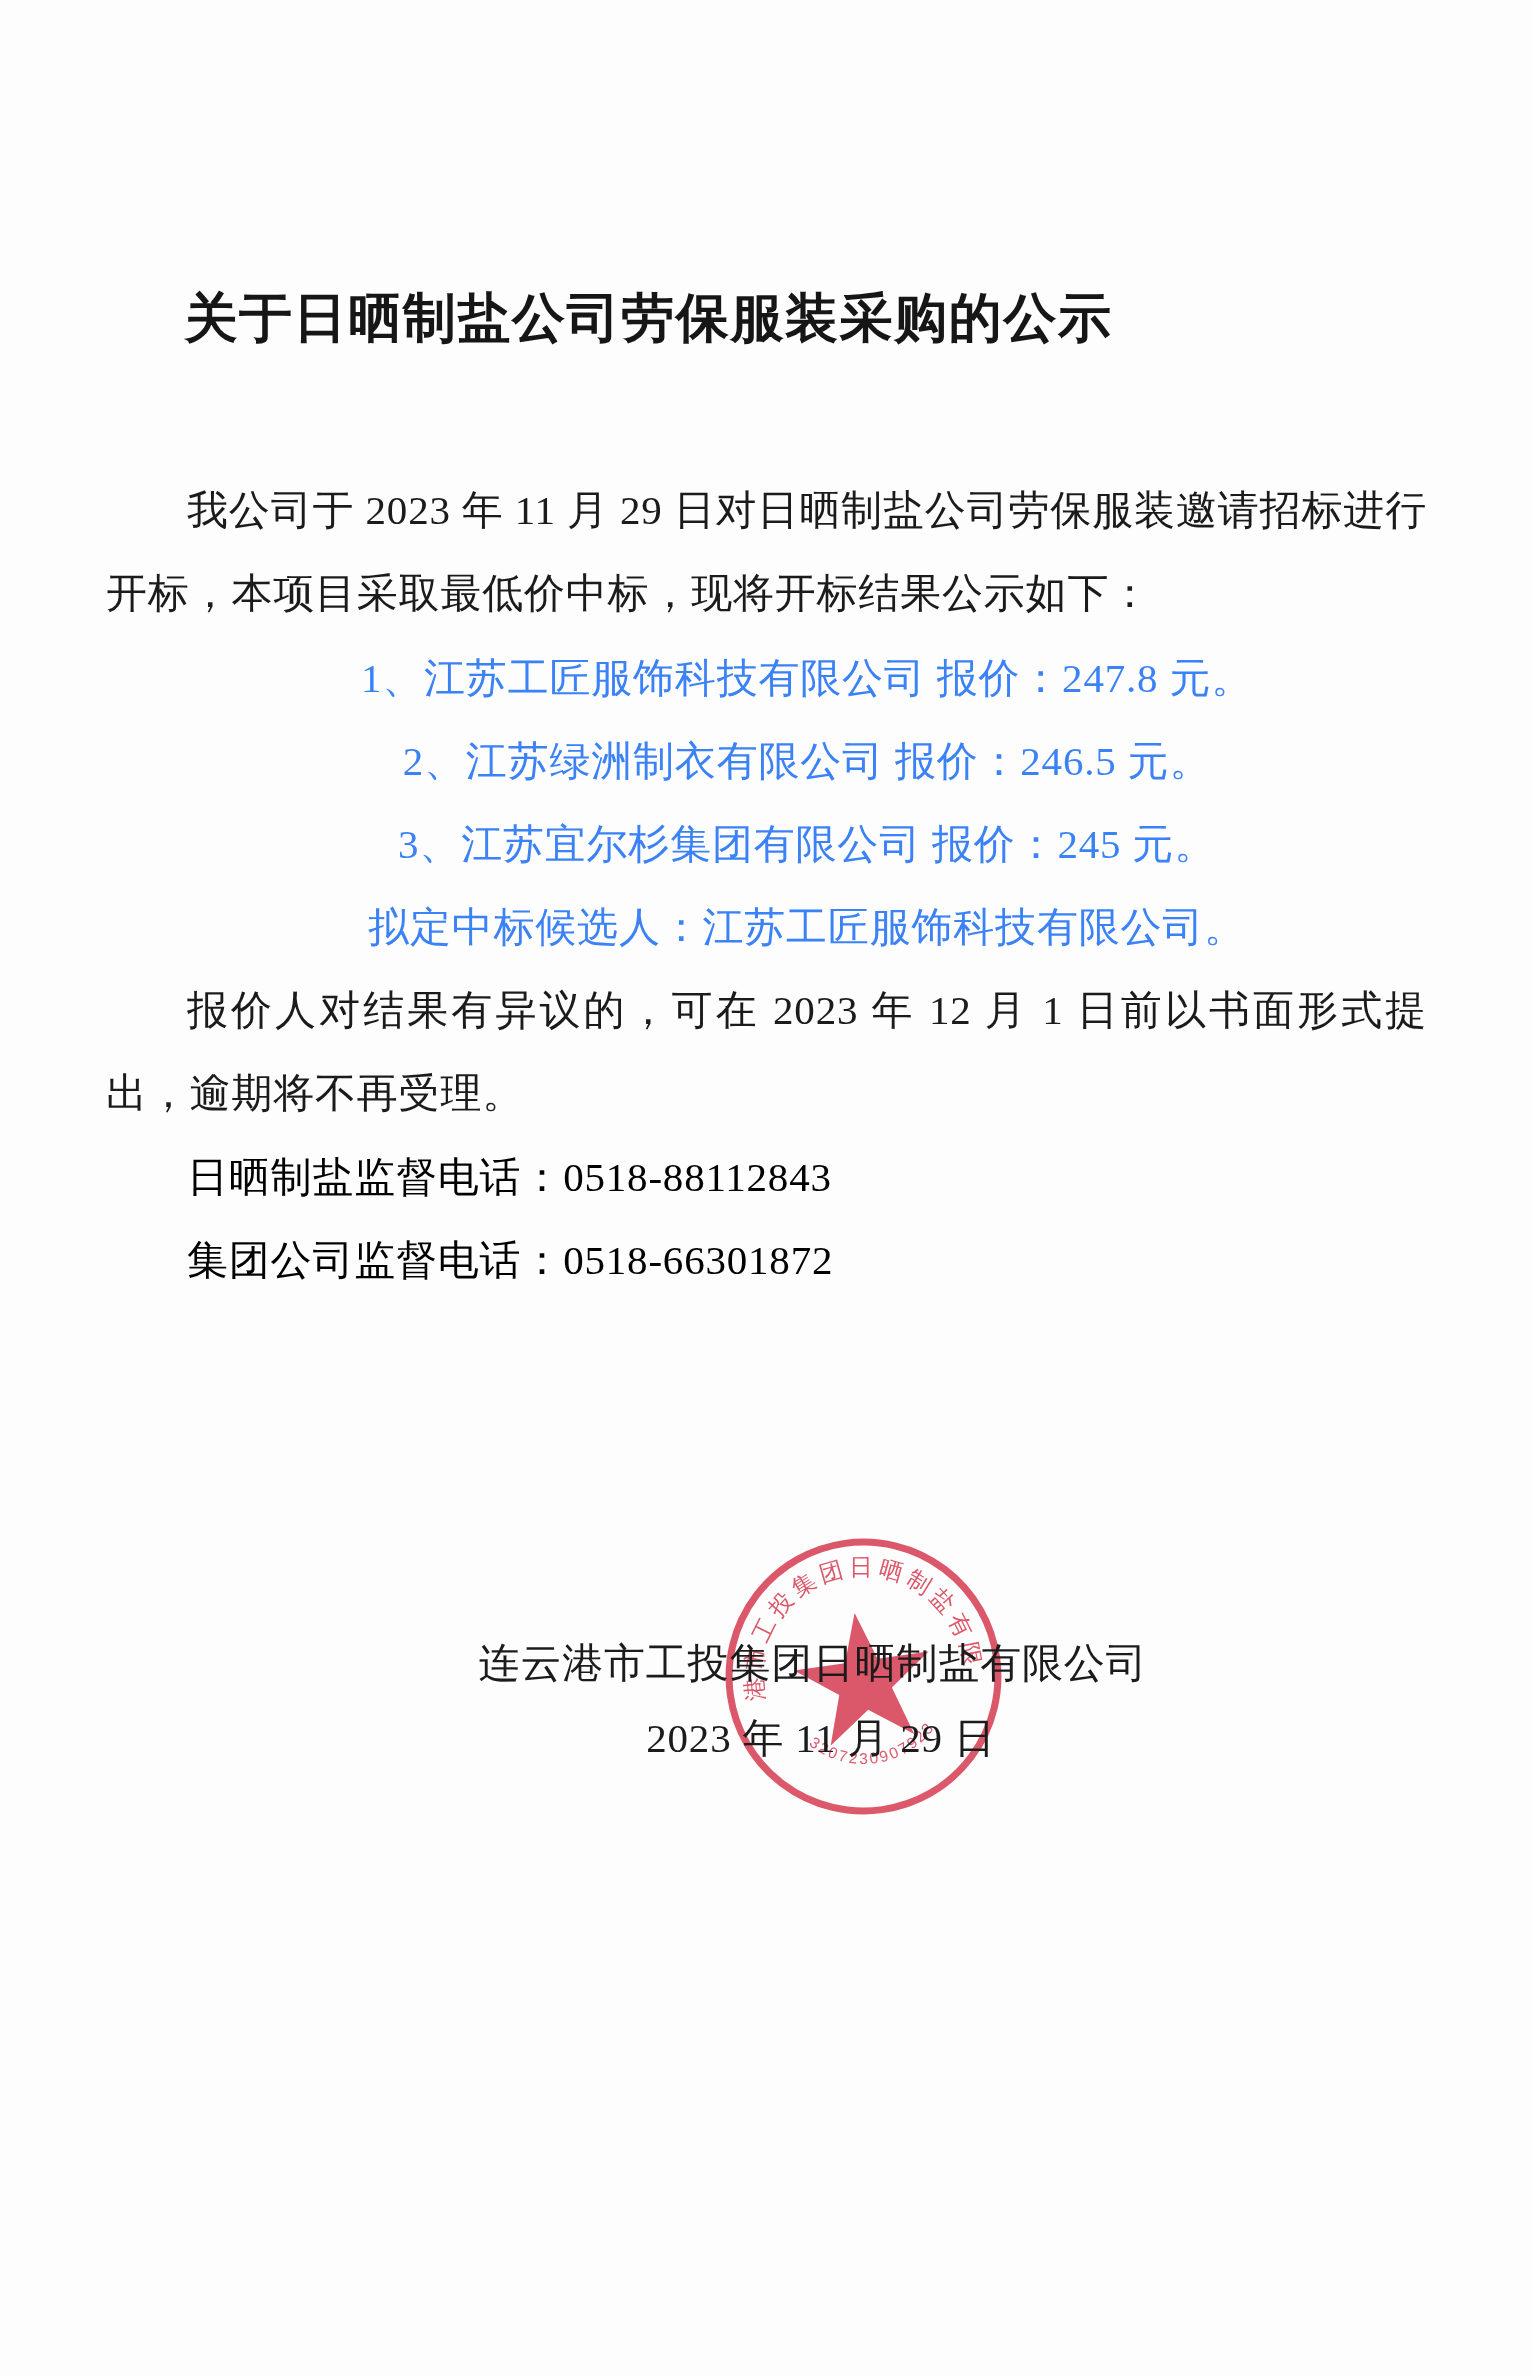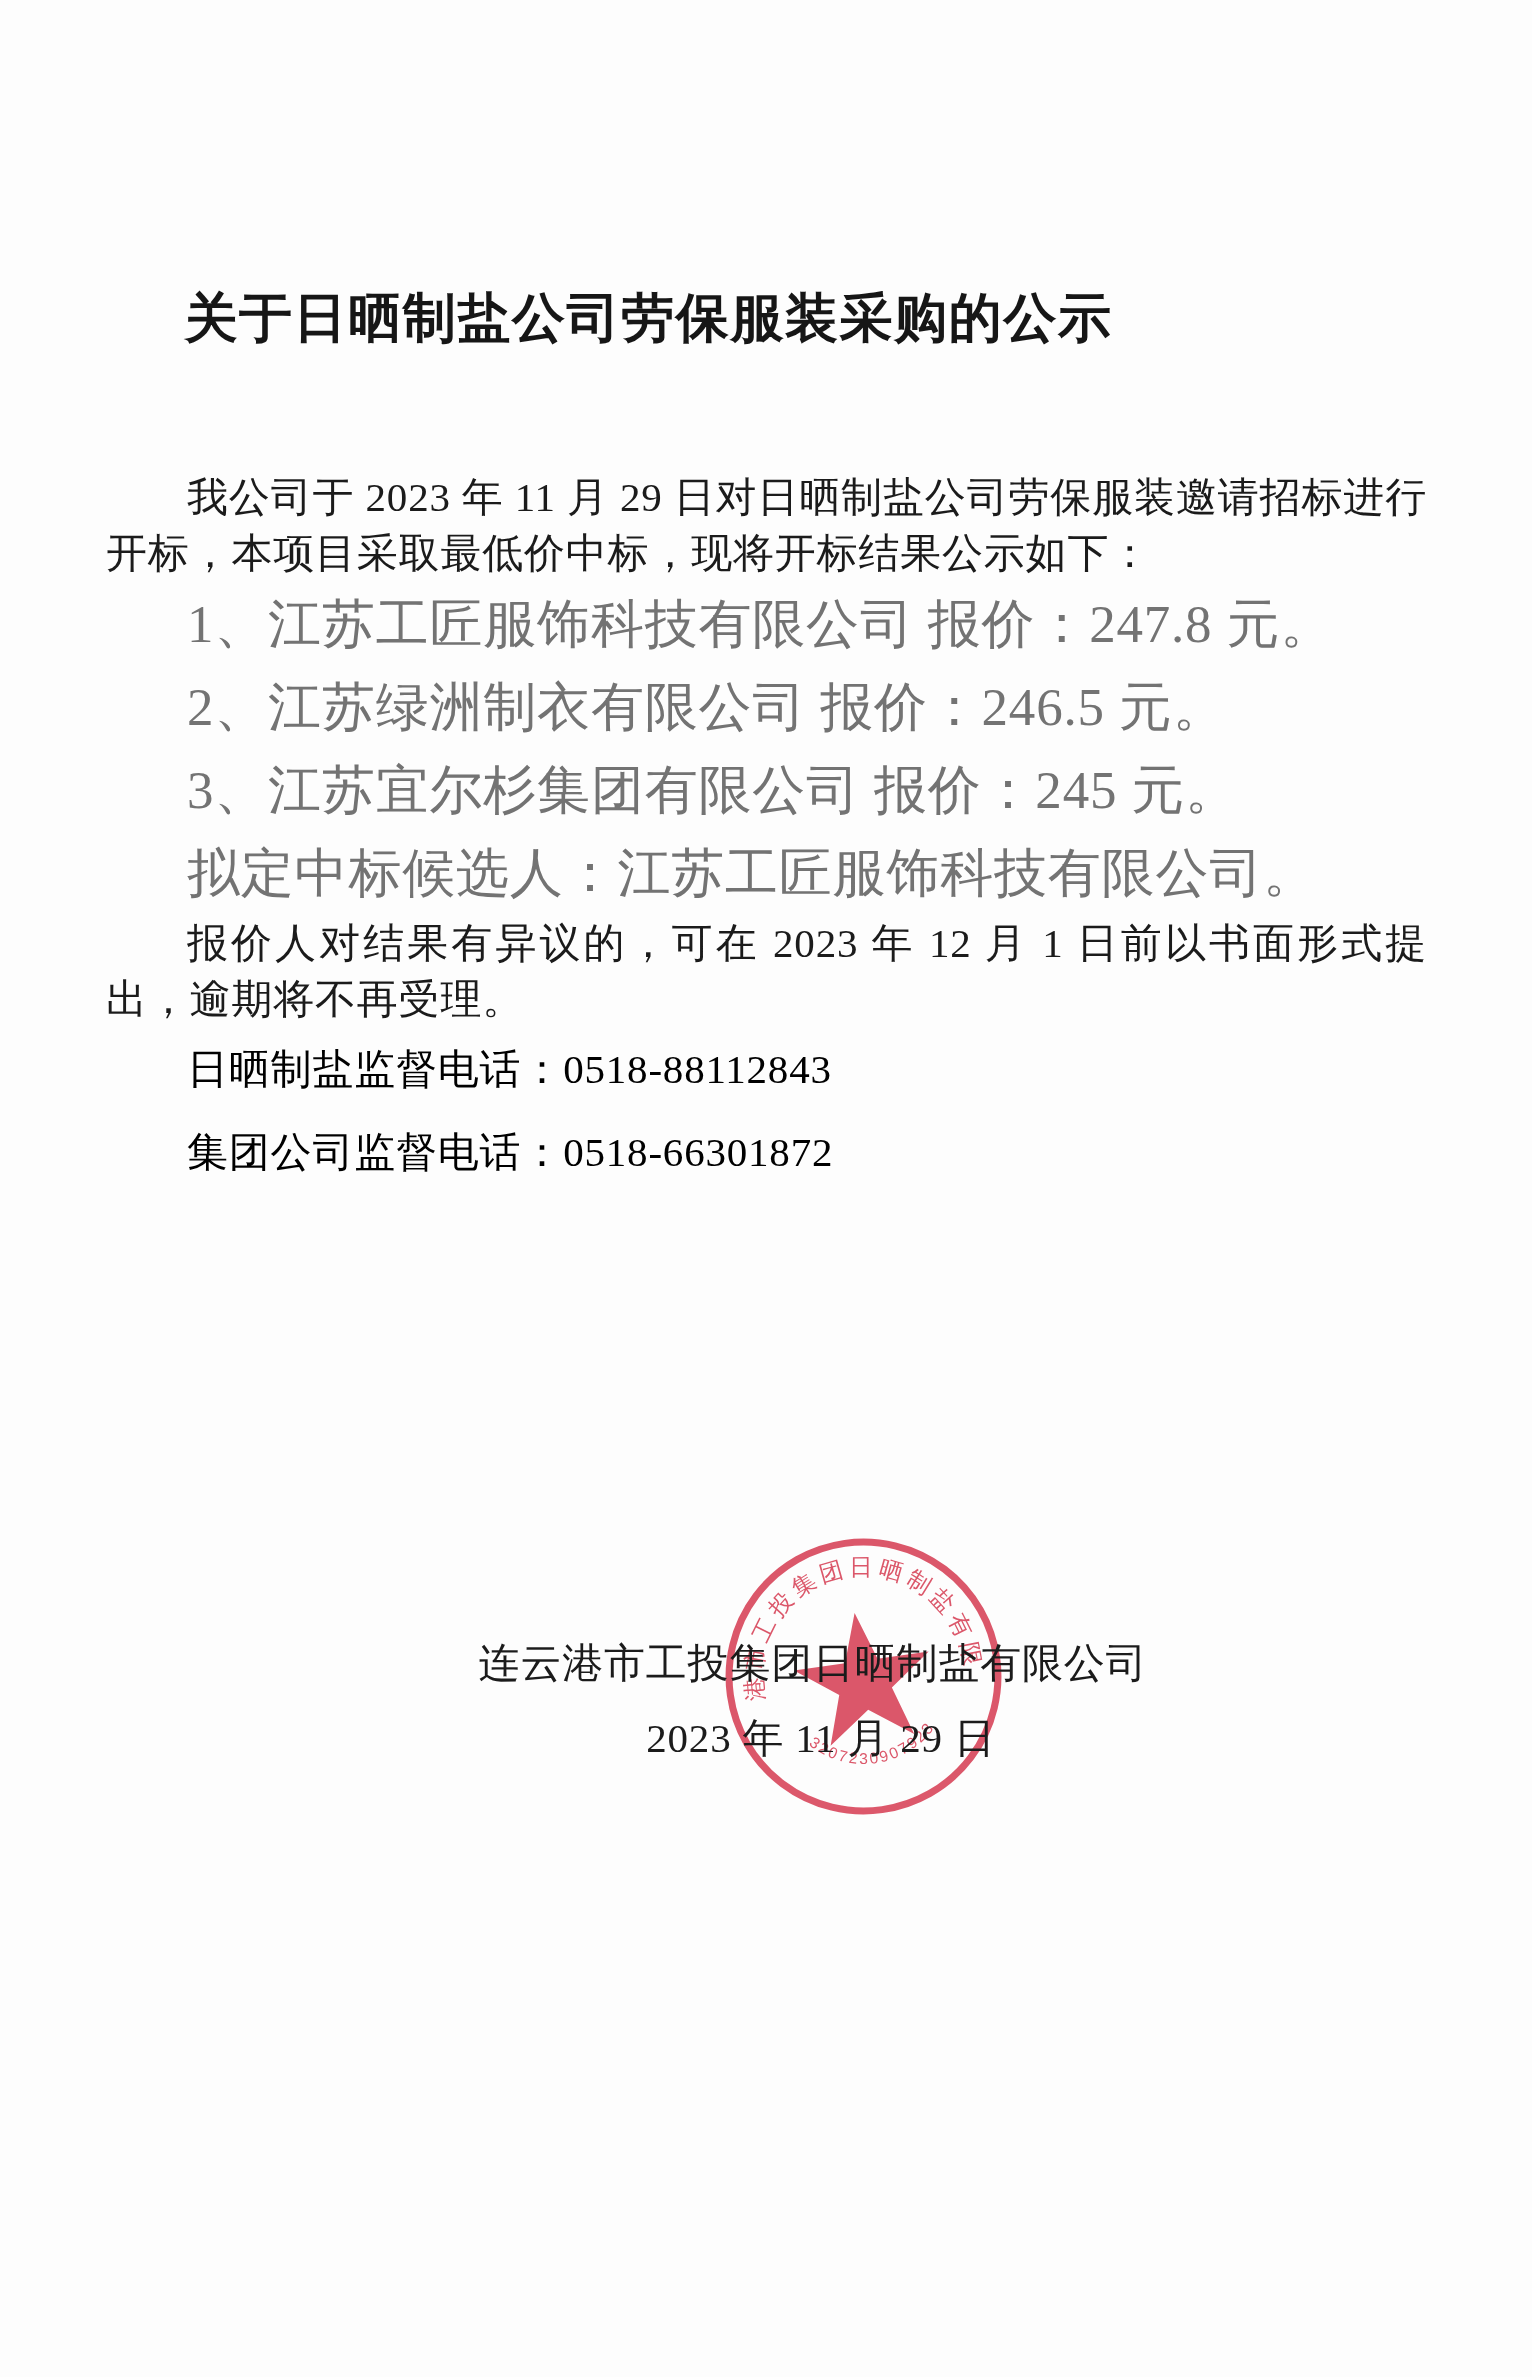--- a/index.html
+++ b/index.html
@@ -40,39 +40,40 @@
 
   .body-block {
     position: absolute;
     left: 106px;
     top: 469px;
     width: 1321px;
   }
 
   .para {
     font-size: 41px;
-    line-height: 56px;
+    line-height: 83px;
     text-align: justify;
     text-justify: inter-ideograph;
     color: #1b1b1b;
     margin: 0 0 1.6px 0;
     letter-spacing: 0.8px;
   }
 
   .indent {
     text-indent: 81px;
   }
 
   .list-line {
-    font-size: 53px;
+    font-size: 41px;
     line-height: 83px;
     text-indent: 81px;
-    color: #737373;
+    color: #3b82f6;
     margin: 0;
     letter-spacing: 0.8px;
+    text-align: center;
   }
 
   .contact-line {
     font-size: 41px;
     line-height: 83px;
     text-indent: 81px;
     color: #000000;
     margin: 0;
     letter-spacing: 0.8px;
   }

